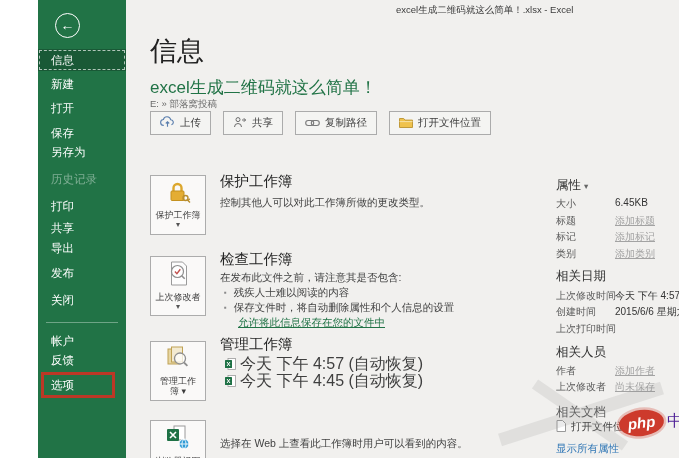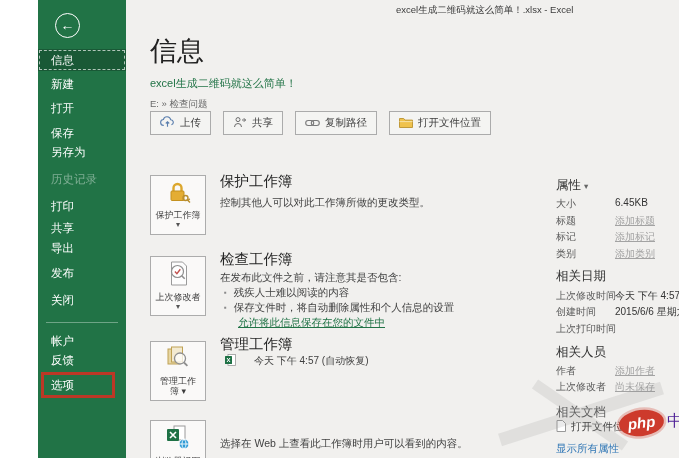--- a/index.html
+++ b/index.html
@@ -10,36 +10,36 @@
   .back-btn{position:absolute;left:17px;top:13px;width:23px;height:23px;border:1.5px solid #fff;
             border-radius:50%;color:#fff;text-align:center;line-height:22px;font-size:14px;cursor:pointer;}
   .sb-item{position:absolute;left:0;width:88px;height:22px;line-height:22px;padding-left:13px;
            box-sizing:border-box;color:#fff;font-size:11.5px;cursor:pointer;white-space:nowrap;}
   .sb-item.sel{background:rgba(0,0,0,.22);outline:1px dashed rgba(255,255,255,.65);outline-offset:-2px;}
   .sb-item.dis{color:rgba(255,255,255,.42);}
   .sb-divider{position:absolute;left:8px;width:72px;height:1px;background:rgba(255,255,255,.35);}
   .red-box{position:absolute;left:3px;top:372px;width:74px;height:26px;border:3px solid #bb3826;box-sizing:border-box;}
   
   .page-title{position:absolute;left:112px;top:33px;font-size:27px;color:#212121;}
-  .doc-title{position:absolute;left:112px;top:76px;font-size:11px;color:#217346;text-align:center;}
+  .doc-title{position:absolute;left:112px;top:76px;font-size:17px;color:#217346;text-align:center;}
   .doc-path{position:absolute;left:112px;top:98px;font-size:9.5px;color:#6a6a6a;}
   .win-title{position:absolute;left:358px;top:4px;font-size:9.5px;color:#3c3c3c;white-space:nowrap;}
   .toolbar{position:absolute;left:112px;top:111px;display:flex;gap:12px;}
   .tb-btn{display:flex;align-items:center;gap:5px;height:22px;padding:0 9px;border:1px solid #ababab;
           font-size:10.5px;color:#404040;background:rgba(255,255,255,.25);cursor:pointer;white-space:nowrap;}
   .icon-box{position:absolute;left:112px;width:56px;height:60px;border:1px solid #acacac;background:#faf9f8;
             box-sizing:border-box;text-align:center;padding-top:4px;cursor:pointer;}
   .box-label{font-size:9px;color:#3c3c3c;line-height:10px;margin-top:2px;}
   .box-caret{font-size:8px;color:#555;line-height:9px;}
   .sec-h{position:absolute;left:182px;font-size:14.5px;color:#262626;}
   .sec-d{position:absolute;left:182px;font-size:10.5px;color:#424242;white-space:nowrap;}
   .bullet-row{position:absolute;left:186px;font-size:10.5px;color:#424242;white-space:nowrap;}
   .bullet-glyph{color:#8a8a8a;font-size:8px;margin-right:7px;vertical-align:1px;}
   .green-link{position:absolute;left:200px;font-size:10.5px;color:#217346;text-decoration:underline;cursor:pointer;white-space:nowrap;}
-  .ver-row{position:absolute;left:187px;font-size:10px;color:#3f3f3f;white-space:nowrap;cursor:pointer;display:flex;align-items:center;gap:18px;}
+  .ver-row{position:absolute;left:187px;font-size:16px;color:#3f3f3f;white-space:nowrap;cursor:pointer;display:flex;align-items:center;gap:4px;}
   
   .d-head{position:absolute;left:518px;font-size:12.5px;color:#333;white-space:nowrap;}
   .d-caret{font-size:8.5px;color:#666;margin-left:3px;}
   .d-row{position:absolute;left:518px;font-size:10px;color:#595959;white-space:nowrap;}
   .d-val{position:absolute;left:59px;top:0;font-size:10px;color:#333;white-space:nowrap;}
   .d-val.muted{color:#a3a3a3;cursor:pointer;text-decoration:underline;}
   .doc-link{position:absolute;left:518px;font-size:10.5px;color:#3f3f3f;white-space:nowrap;cursor:pointer;display:flex;align-items:center;gap:5px;}
   .blue-link{position:absolute;left:518px;font-size:10.5px;color:#2e75b5;cursor:pointer;white-space:nowrap;}
   
   .wm-svg{position:absolute;left:452px;top:378px;opacity:.16;}
@@ -72,21 +72,21 @@
     <div class="sb-item" style="top:289px">关闭</div>
     <div class="sb-divider" style="top:322px"></div>
     <div class="sb-item" style="top:330px">帐户</div>
     <div class="sb-item" style="top:349px">反馈</div>
     <div class="sb-item" style="top:374px">选项</div>
     <div class="red-box"></div>
   </div>
 
   <div class="page-title">信息</div>
   <div class="doc-title">excel生成二维码就这么简单！</div>
-  <div class="doc-path">E: » 检查问题</div>
+  <div class="doc-path">E: » 部落窝投稿</div>
 
   <div class="toolbar">
     <div class="tb-btn">
       <span>
         <svg width="15" height="12" viewBox="0 0 16 12">
             <path d="M4 9.6 a3.1 3.1 0 0 1 -.4 -6.2 A4 4 0 0 1 11.4 3.6 a2.7 2.7 0 0 1 .8 5.3" fill="none" stroke="#5b7fae" stroke-width="1.2"></path>
             <path d="M8 11 V6 M6.2 7.6 L8 5.7 L9.8 7.6" stroke="#5b7fae" fill="none" stroke-width="1.2"></path>
           </svg>
       </span>
       <span>上传</span>
@@ -168,20 +168,30 @@
   <div class="sec-h" style="top:335px">管理工作簿</div>
   <div class="ver-row" style="top:354px">
     <span>
       <svg width="11" height="12" viewBox="0 0 11 12">
           <rect x="3" y="0.5" width="7.5" height="11" fill="#fff" stroke="#9b9b9b" stroke-width="0.8"></rect>
           <rect x="0" y="2" width="7" height="8" rx="0.5" fill="#1e7145"></rect>
           <path d="M2 4 l3 4 M5 4 l-3 4" stroke="#fff" stroke-width="1"></path>
         </svg>
     </span>
     <span>今天 下午 4:57 (自动恢复)</span>
+  </div>
+  <div class="ver-row" style="top:371px">
+    <span>
+      <svg width="11" height="12" viewBox="0 0 11 12">
+          <rect x="3" y="0.5" width="7.5" height="11" fill="#fff" stroke="#9b9b9b" stroke-width="0.8"></rect>
+          <rect x="0" y="2" width="7" height="8" rx="0.5" fill="#1e7145"></rect>
+          <path d="M2 4 l3 4 M5 4 l-3 4" stroke="#fff" stroke-width="1"></path>
+        </svg>
+    </span>
+    <span>今天 下午 4:45 (自动恢复)</span>
   </div>
 
   <div class="icon-box" style="top:420px">
     <span>
       <svg width="26" height="25" viewBox="0 0 26 25">
           <rect x="9" y="1" width="11" height="14" fill="#fff" stroke="#9a9a9a"></rect>
           <rect x="2" y="4" width="12" height="12" rx="1" fill="#1e7145"></rect>
           <path d="M5 7 l6 6 M11 7 l-6 6" stroke="#fff" stroke-width="1.6"></path>
           <circle cx="19" cy="19" r="5" fill="#2e9bd6" stroke="#fff"></circle>
           <path d="M14 19 h10 M19 14 a7 7 0 0 1 0 10 M19 14 a7 7 0 0 0 0 10" stroke="#fff" fill="none" stroke-width="0.9"></path>

